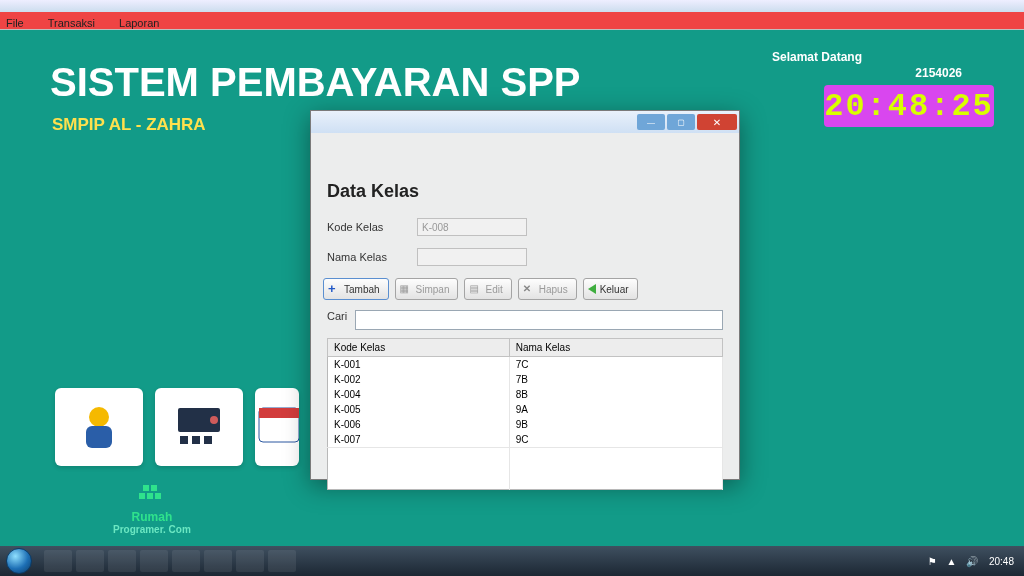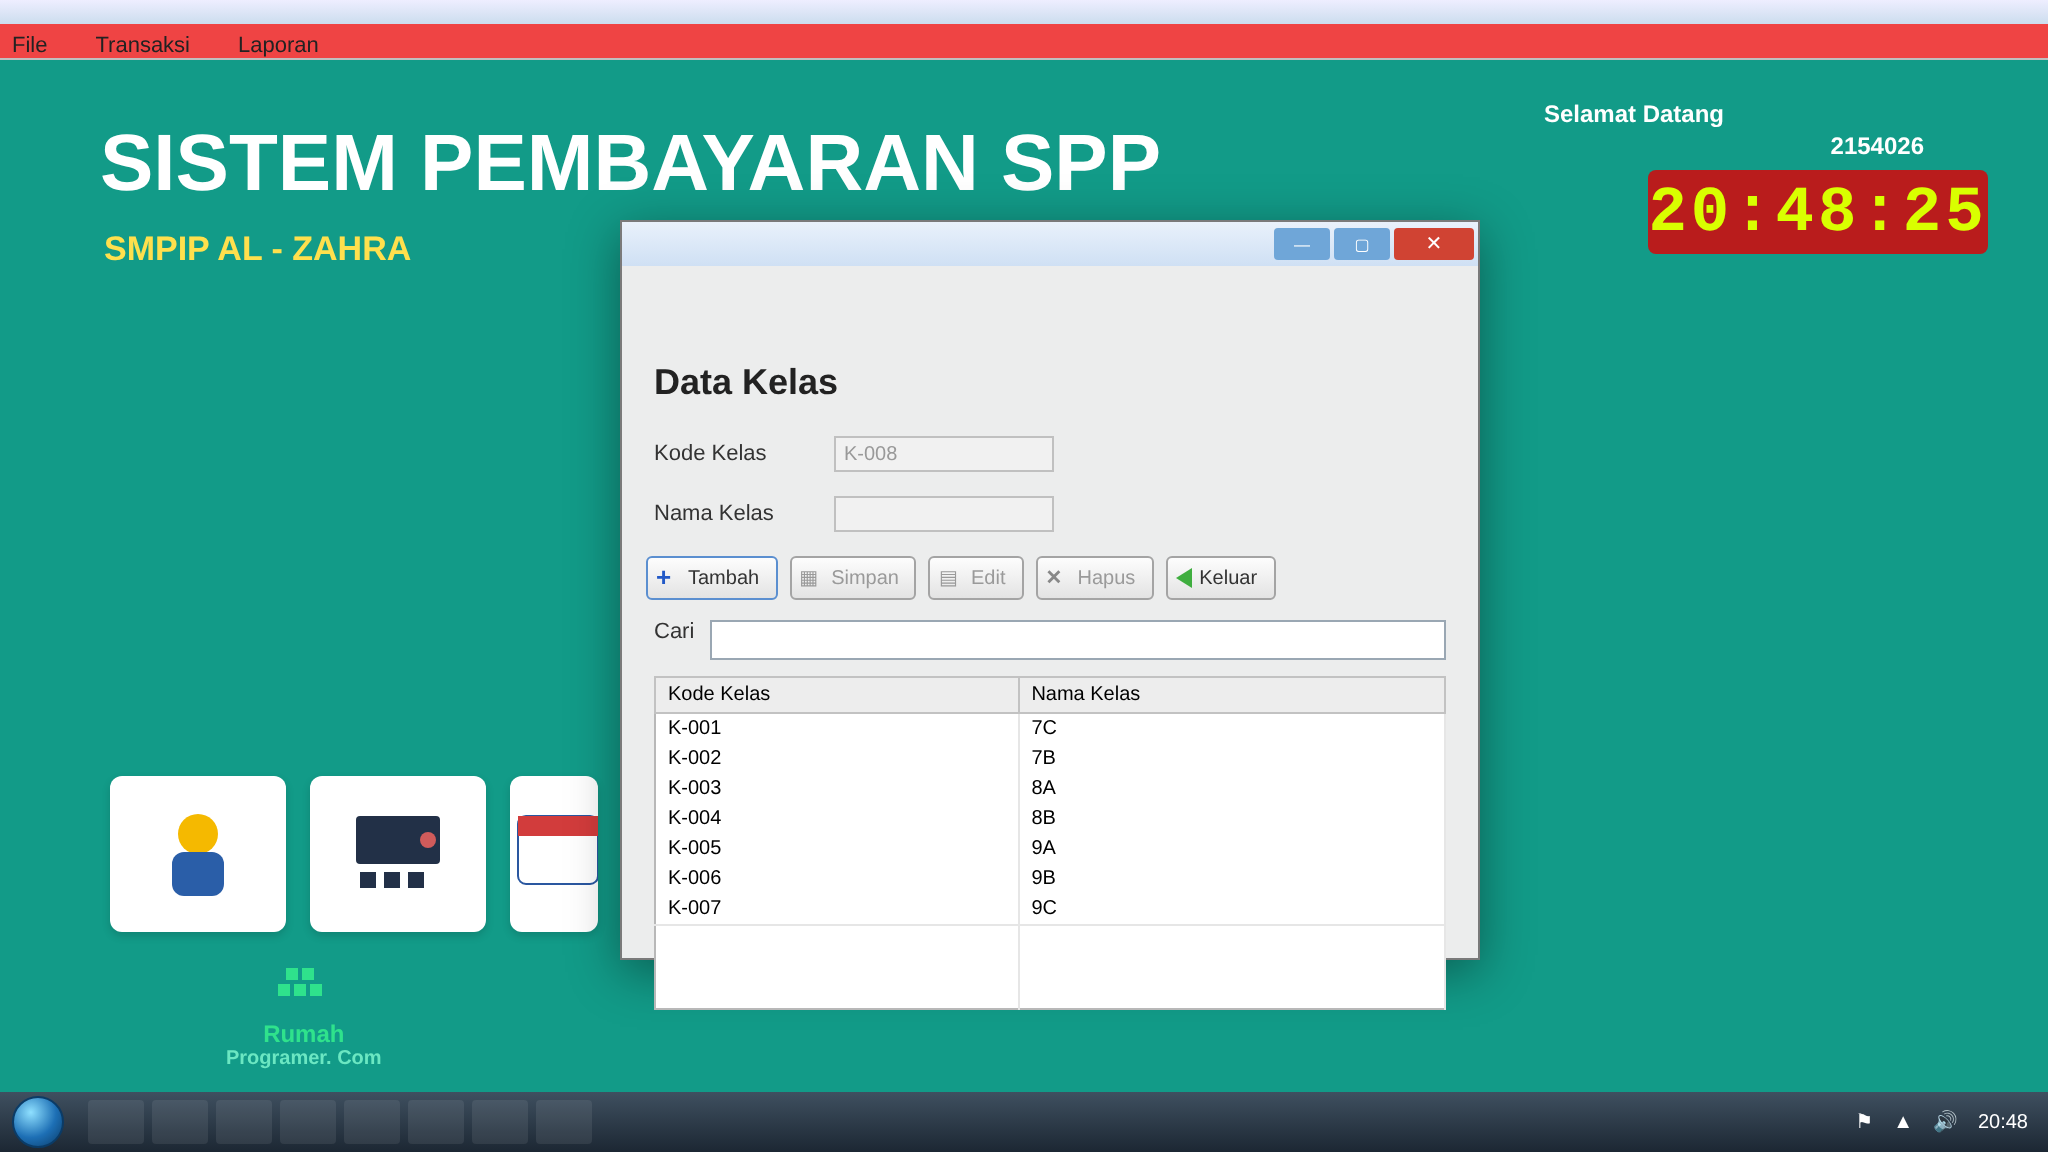--- a/index.html
+++ b/index.html
@@ -25,21 +25,21 @@
     position:absolute; top:85px; left:52px;
     color:#ffe04d; font-weight:bold; font-size:17px;
   }
 
   .welcome { position:absolute; top:20px; right:162px; font-size:12px; font-weight:bold; color:#fff; }
   .user    { position:absolute; top:20px; right:66px;  font-size:12px; font-weight:normal; color:#fff;margin-top:47px; }
   .userid  { position:absolute; top:36px; right:62px;  font-size:12px; font-weight:bold; color:#fff; }
 
   .clock {
     position:absolute; top:55px; right:30px; width:170px; height:42px;
-    background:#b91c1c; color:#d9ff00; border-radius:4px;
+    background:#d946ef; color:#d9ff00; border-radius:4px;
     font-family: "Digital-7", "Courier New", monospace;
     font-size:32px; letter-spacing:2px; font-weight:bold;
     display:flex; align-items:center; justify-content:center;
   }
 
   
   .tiles { position:absolute; bottom:80px; left:55px; display:flex; gap:12px; }
   .tile { width:88px; height:78px; background:#fff; border-radius:6px; display:flex; align-items:center; justify-content:center; box-shadow:0 2px 4px rgba(0,0,0,.15); }
   .tile.part { width:44px; overflow:hidden; }
 
@@ -222,24 +222,20 @@
         <tbody id="tbody">
         <tr>
               <td>K-001</td>
               <td>7C</td>
             </tr>
             <tr>
               <td>K-002</td>
               <td>7B</td>
             </tr>
             <tr>
-              <td>K-003</td>
-              <td>8A</td>
-            </tr>
-            <tr>
               <td>K-004</td>
               <td>8B</td>
             </tr>
             <tr>
               <td>K-005</td>
               <td>9A</td>
             </tr>
             <tr>
               <td>K-006</td>
               <td>9B</td>

